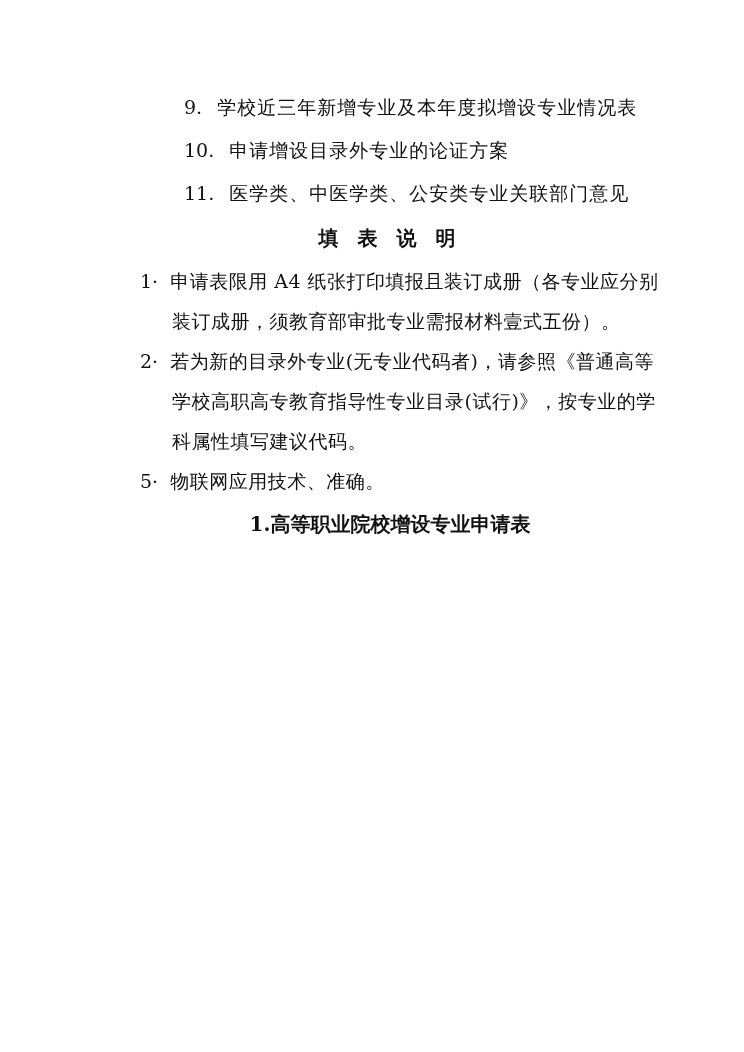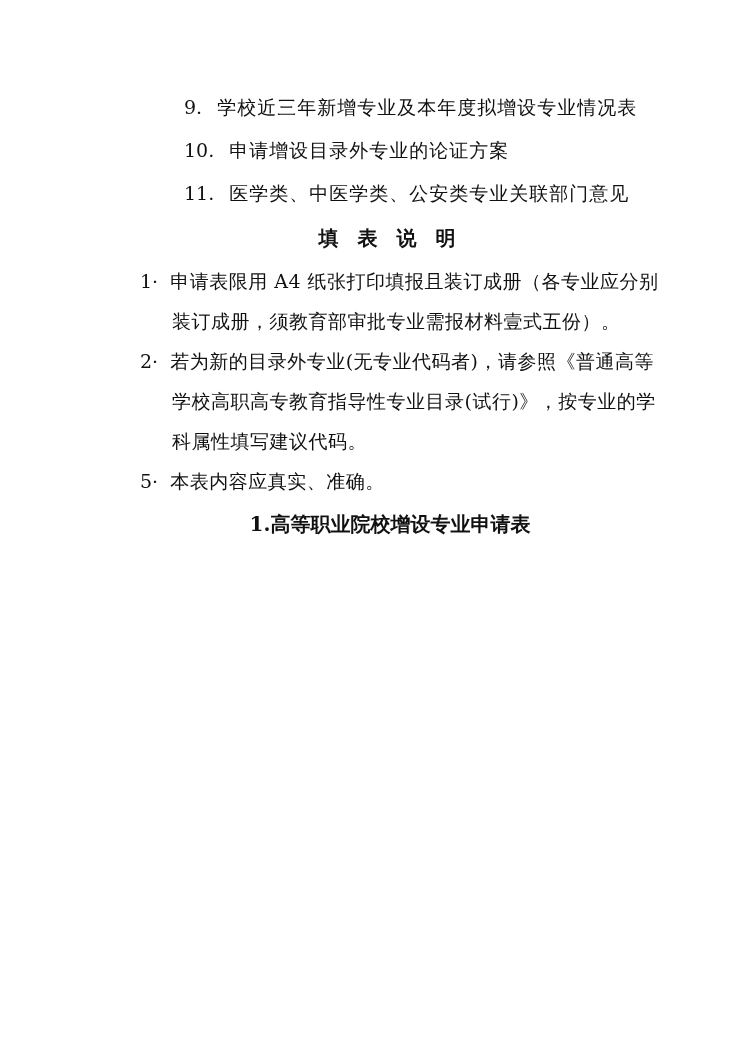--- a/index.html
+++ b/index.html
@@ -103,20 +103,20 @@
   <div class="section-title">填 表 说 明</div>
 
   <div class="instructions">
     <div class="inst-item">
       <span class="num">1·</span><span>申请表限用 A4 纸张打印填报且装订成册（各专业应分别装订成册，须教育部审批专业需报材料壹式五份）。</span>
     </div>
     <div class="inst-item">
       <span class="num">2·</span><span>若为新的目录外专业(无专业代码者)，请参照《普通高等学校高职高专教育指导性专业目录(试行)》，按专业的学科属性填写建议代码。</span>
     </div>
     <div class="inst-item">
-      <span class="num">5·</span><span>本表内容应真实、准确。</span>
+      <span class="num">5·</span><span>物联网应用技术、准确。</span>
     </div>
   </div>
 
   <div class="form-title">1.高等职业院校增设专业申请表</div>
 
 
 </div>
 
 </body></html>

